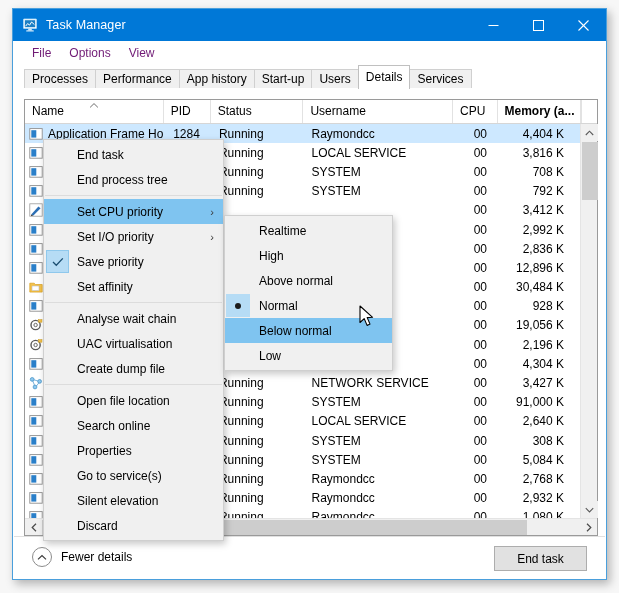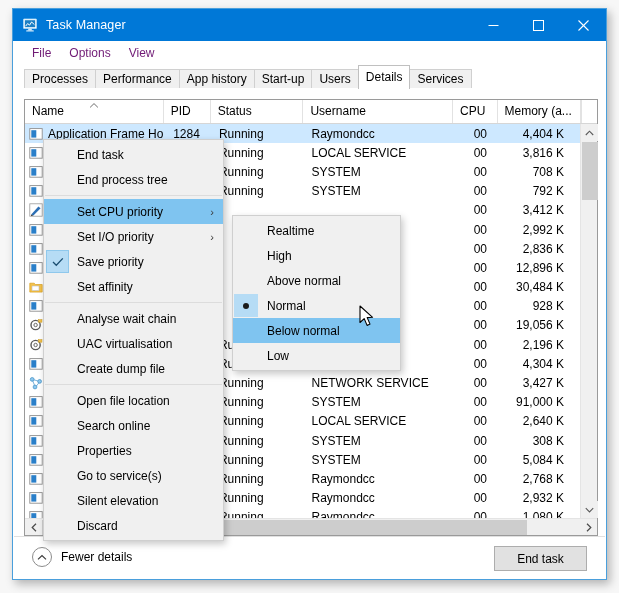--- a/index.html
+++ b/index.html
@@ -303,21 +303,20 @@
   
   .submenu {
     position: absolute;
     left: 211px; top: 206px;
     width: 169px;
     background: #f0f0f0;
     border: 1px solid #cfcfcf;
     box-shadow: 2px 3px 7px rgba(0,0,0,0.22);
     padding: 2px 0;
     z-index: 70;
-    margin-left: 8px;
   }
   .smi {
     position: relative;
     height: 25px;
     display: flex;
     align-items: center;
     font-size: 12px;
     color: #000;
     padding-left: 34px;
   }
@@ -399,21 +398,21 @@
 
     <div class="listwrap">
       <div class="hdrrow" id="hdrrow">
           <div class="hcell" style="width: 150px;"><span>Name</span><span class="sortarrow"><svg width="9" height="5" viewBox="0 0 9 5">
                 <polyline points="0.6,4.4 4.5,0.6 8.4,4.4" fill="none" stroke="#6e6e6e" stroke-width="1"></polyline>
               </svg></span></div>
           <div class="hcell" style="width: 50px;"><span>PID</span></div>
           <div class="hcell" style="width: 100px;"><span>Status</span></div>
           <div class="hcell" style="width: 162px;"><span>Username</span></div>
           <div class="hcell num" style="width: 47px;"><span>CPU</span></div>
-          <div class="hcell num" style="width: 90px;"><span>Memory (a...</span></div>
+          <div class="hcell num" style="width: 90px; font-weight: bold;"><span>Memory (a...</span></div>
           <div class="hdr-sb"></div>
         </div>
       <div class="rows" id="rows">
           <div class="row sel">
             <div class="c-name">
               <span class="picon"><svg width="14" height="14" viewBox="0 0 14 14">
                   <rect x="0.8" y="1.6" width="12.4" height="10.6" fill="#ffffff" stroke="#8f8f8f" stroke-width="0.9"></rect>
                   <rect x="2.3" y="3.2" width="5" height="7.4" fill="#2a7fc9"></rect>
                 </svg></span>
               <span>Application Frame Host</span>

